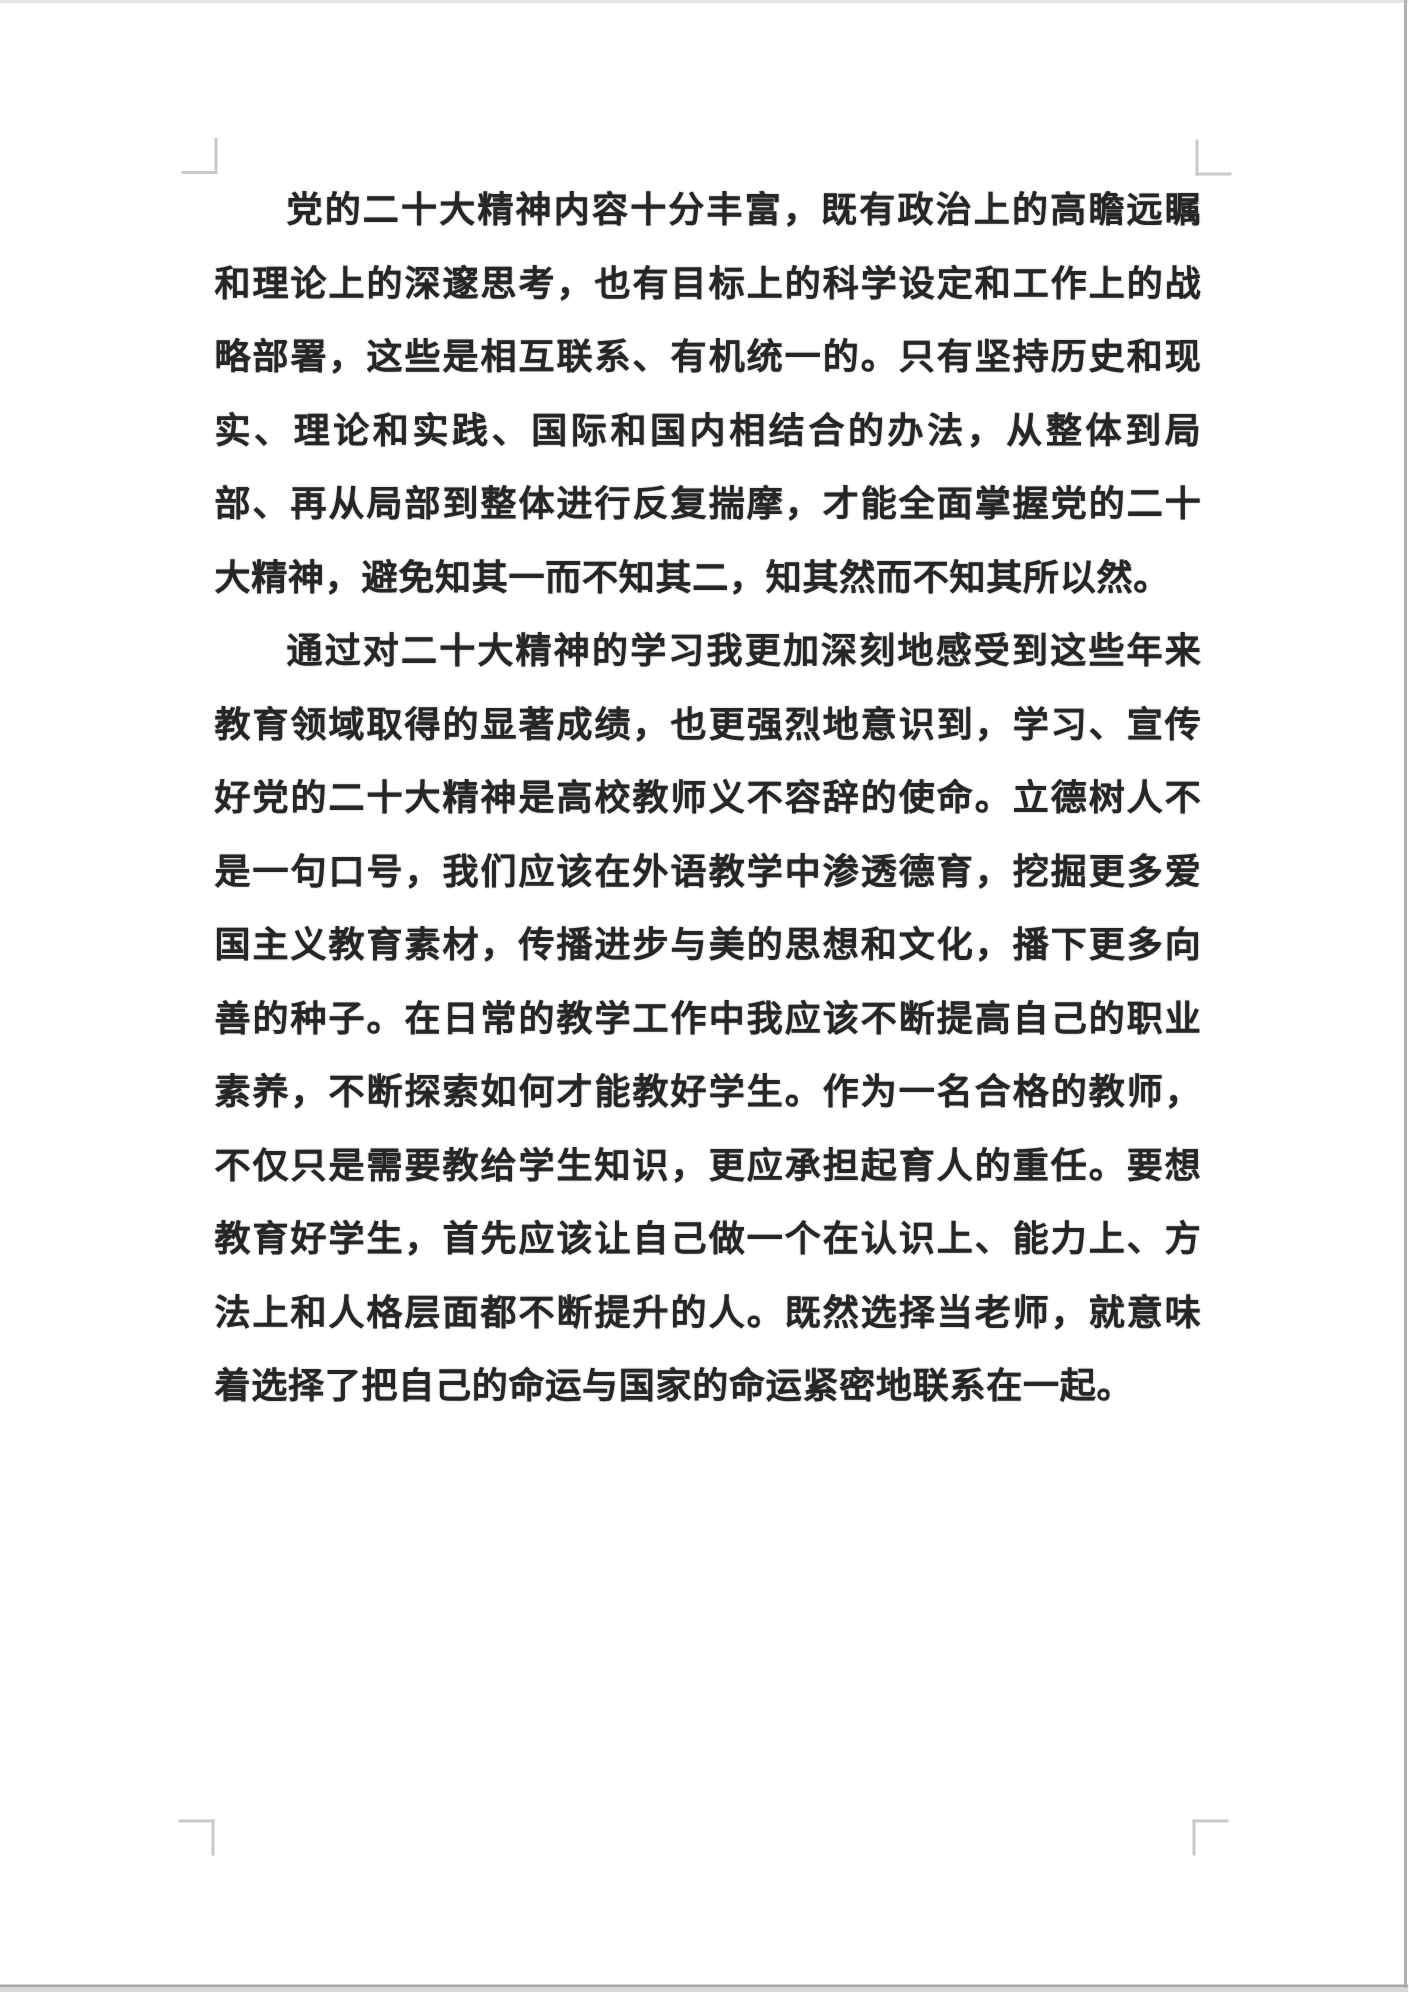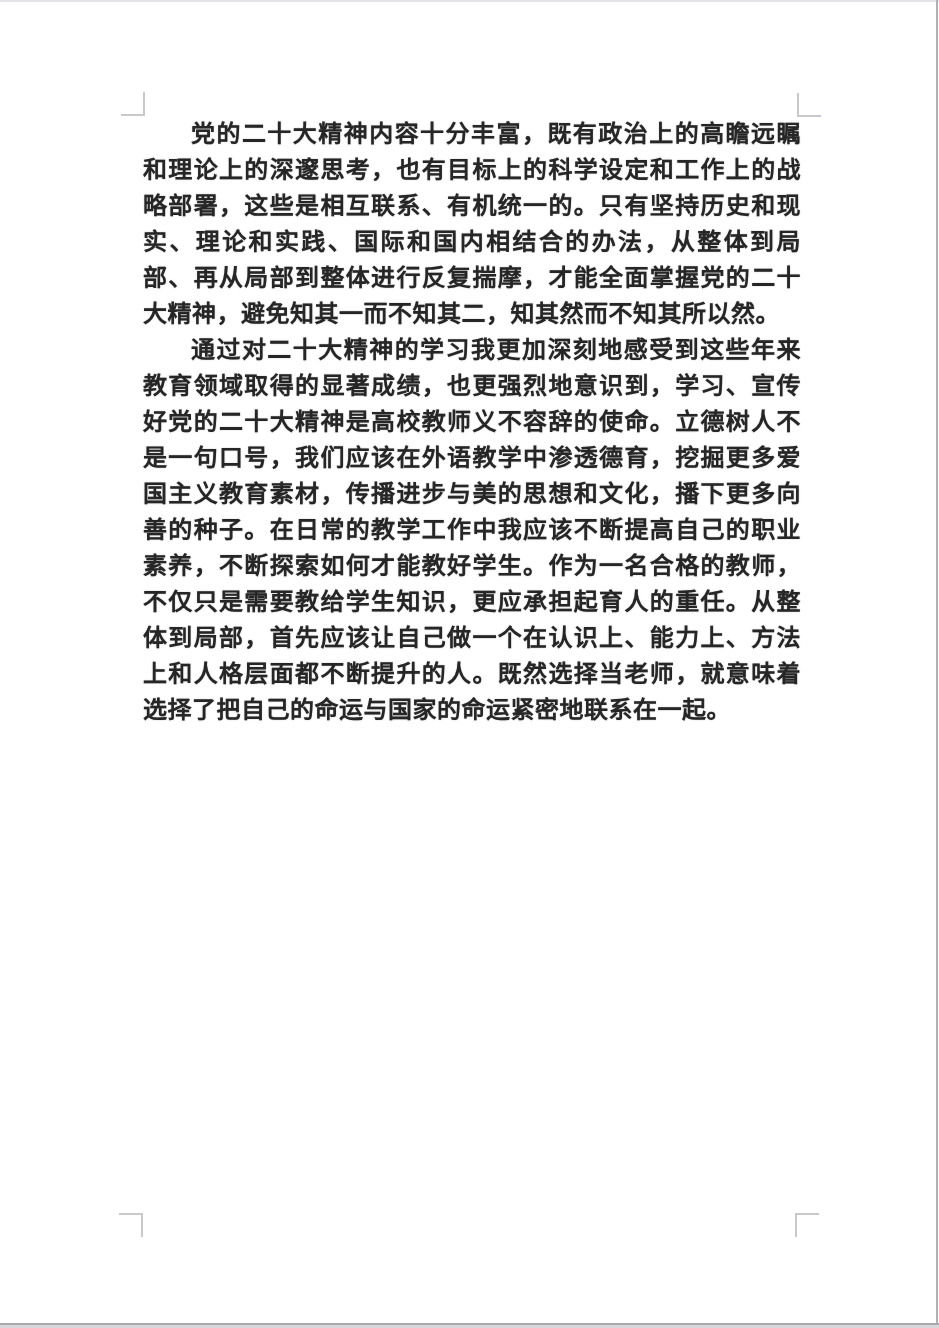--- a/index.html
+++ b/index.html
@@ -25,21 +25,21 @@
   .crop-br { left: 795px; top: 1213px; border-left:  2px solid #c9c9cd; border-top: 2px solid #c9c9cd; }
 
   .text-area {
     position: absolute;
     left: 143px;
     top: 116px;
     width: 658px;
     font-family: "Liberation Sans", "DejaVu Sans", sans-serif;
     font-size: 24px;
     font-weight: 700;
-    line-height: 36px;
+    line-height: 49px;
     color: #262626;
     text-align: justify;
     letter-spacing: 0.5px;
     text-shadow: 0 0 1.2px rgba(38,38,38,0.45); 
   }
   .para {
     margin: 0;
     padding: 0;
     text-indent: 2em;
   }
@@ -54,16 +54,16 @@
   <div class="edge edge-bottom"></div>
   <div class="edge-bottom-fill"></div>
 
   <div class="crop crop-tl"></div>
   <div class="crop crop-tr"></div>
   <div class="crop crop-bl"></div>
   <div class="crop crop-br"></div>
 
   <div class="text-area">
     <p class="para">党的二十大精神内容十分丰富，既有政治上的高瞻远瞩和理论上的深邃思考，也有目标上的科学设定和工作上的战略部署，这些是相互联系、有机统一的。只有坚持历史和现实、理论和实践、国际和国内相结合的办法，从整体到局部、再从局部到整体进行反复揣摩，才能全面掌握党的二十大精神，避免知其一而不知其二，知其然而不知其所以然。</p>
-    <p class="para">通过对二十大精神的学习我更加深刻地感受到这些年来教育领域取得的显著成绩，也更强烈地意识到，学习、宣传好党的二十大精神是高校教师义不容辞的使命。立德树人不是一句口号，我们应该在外语教学中渗透德育，挖掘更多爱国主义教育素材，传播进步与美的思想和文化，播下更多向善的种子。在日常的教学工作中我应该不断提高自己的职业素养，不断探索如何才能教好学生。作为一名合格的教师，不仅只是需要教给学生知识，更应承担起育人的重任。从整体到局部，首先应该让自己做一个在认识上、能力上、方法上和人格层面都不断提升的人。既然选择当老师，就意味着选择了把自己的命运与国家的命运紧密地联系在一起。</p>
+    <p class="para">通过对二十大精神的学习我更加深刻地感受到这些年来教育领域取得的显著成绩，也更强烈地意识到，学习、宣传好党的二十大精神是高校教师义不容辞的使命。立德树人不是一句口号，我们应该在外语教学中渗透德育，挖掘更多爱国主义教育素材，传播进步与美的思想和文化，播下更多向善的种子。在日常的教学工作中我应该不断提高自己的职业素养，不断探索如何才能教好学生。作为一名合格的教师，不仅只是需要教给学生知识，更应承担起育人的重任。要想教育好学生，首先应该让自己做一个在认识上、能力上、方法上和人格层面都不断提升的人。既然选择当老师，就意味着选择了把自己的命运与国家的命运紧密地联系在一起。</p>
   </div>
 
 </div>
 
 </body></html>

